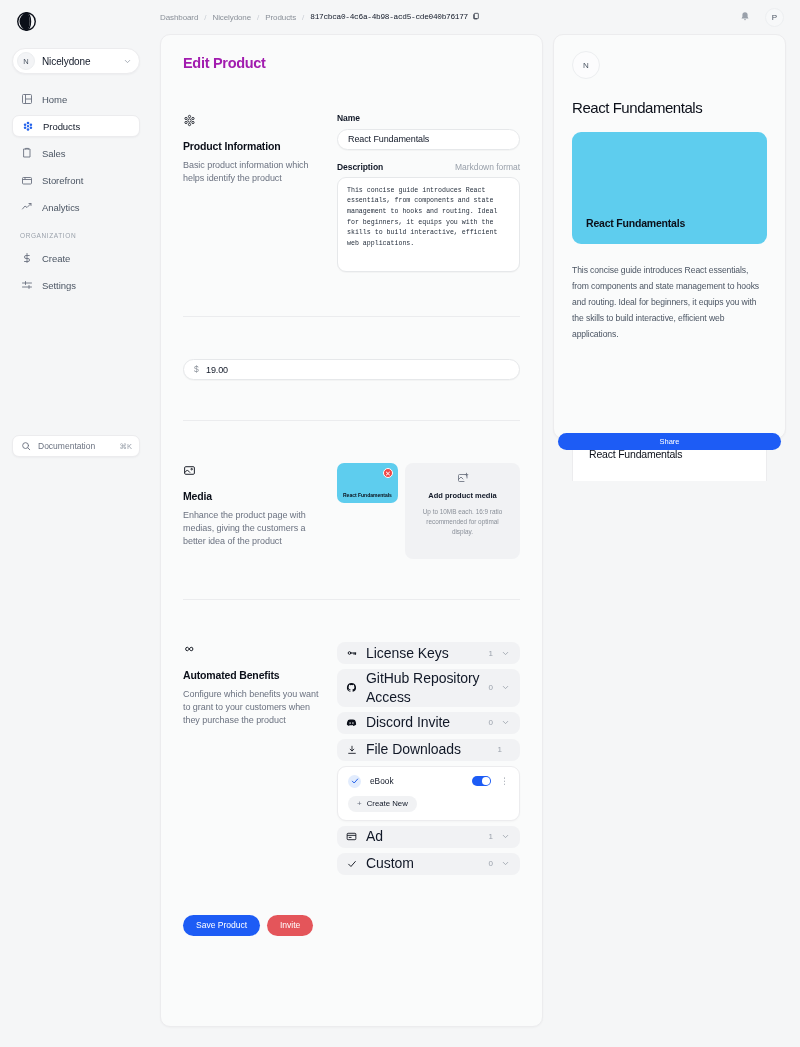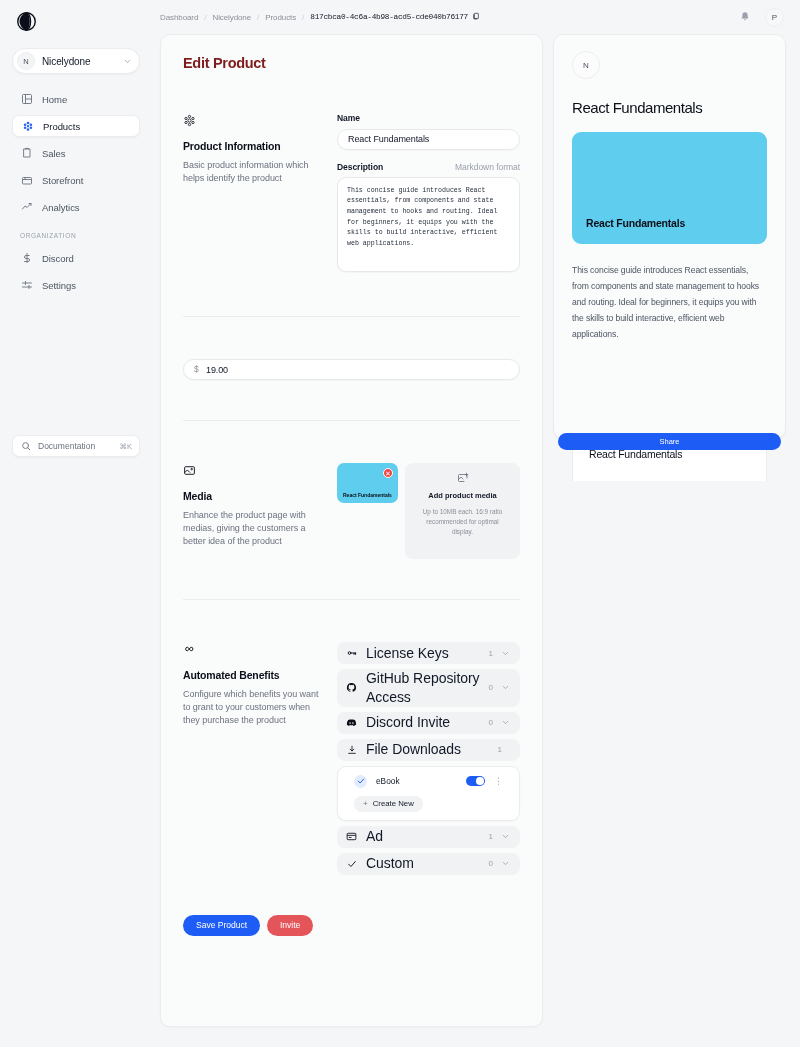--- a/index.html
+++ b/index.html
@@ -94,21 +94,21 @@
   .content { flex: 1; display: flex; gap: 10px; padding: 0 14px 0 8px; min-height: 0; }
 
   
   .editor-card {
     flex: 0 0 383px; background: #fafbfb;
     border: 1px solid #ececee; border-radius: 10px;
     padding: 20px 22px 0 22px; overflow: hidden;
     box-shadow: 0 1px 2px rgba(16,24,40,.03);
     height: 993px;
   }
-  .page-title { font-size: 14.5px; font-weight: 600; color: #7f1d1d; letter-spacing: -.3px; }
+  .page-title { font-size: 14.5px; font-weight: 600; color: #a21caf; letter-spacing: -.3px; }
 
   .section { display: flex; gap: 14px; padding: 42px 0 0 0; }
   .section-left { flex: 0 0 140px; }
   .section-ico { color: #0b0f19; margin-bottom: 13px; height: 14px; display: flex; align-items: flex-end; }
   .section-title { font-size: 10.5px; font-weight: 700; color: #0b0f19; letter-spacing: -.15px; margin-bottom: 7px; }
   .section-desc { font-size: 9px; line-height: 1.45; color: #6b7280; letter-spacing: -.05px; }
   .section-right { flex: 1; min-width: 0; }
 
   .divider { height: 1px; background: #ebecee; margin-top: 40px; }
 
@@ -171,21 +171,21 @@
     padding: 0 10px 0 9px; cursor: pointer;
   }
   .benefit-row.tall { min-height: 31px; }
   .benefit-ico { width: 11px; flex: 0 0 11px; display: flex; align-items: center; justify-content: center; color: #0b0f19; }
   .benefit-name { flex: 1; font-size: 14px; color: #111827; margin-left: 9px; letter-spacing: -.05px; line-height: 1.35; }
   .benefit-count { font-size: 8px; color: #9aa1ab; margin-right: 8px; }
   .benefit-chev { color: #9aa1ab; display: flex; }
 
   .benefit-card {
     background: #ffffff; border: 1px solid #ececee; border-radius: 9px;
-    padding: 7px 16px 8px; box-shadow: 0 1px 2px rgba(16,24,40,.03);
+    padding: 7px 10px 8px; box-shadow: 0 1px 2px rgba(16,24,40,.03);
   }
   .ebook-row { display: flex; align-items: center; height: 15px; }
   .ebook-check {
     width: 13px; height: 13px; flex: 0 0 13px; border-radius: 50%;
     background: #e2ecfd; color: #2563eb;
     display: flex; align-items: center; justify-content: center;
   }
   .ebook-name { flex: 1; font-size: 8.3px; color: #111827; margin-left: 9px; }
   .toggle {
     width: 19px; height: 10px; border-radius: 5px; background: #1d5cf5;
@@ -326,21 +326,21 @@
 
       <div class="nav-section">ORGANIZATION</div>
 
       <div class="nav-item">
         <span class="nav-ico">
           <svg viewBox="0 0 24 24" width="12" height="12" fill="none" stroke="currentColor" stroke-width="1.8" stroke-linecap="round">
               <line x1="12" y1="3" x2="12" y2="21"></line>
               <path d="M16.5 7H10a3 3 0 0 0 0 6h4a3 3 0 0 1 0 6H7"></path>
             </svg>
         </span>
-        <span class="nav-label">Discord</span>
+        <span class="nav-label">Create</span>
       </div>
       <div class="nav-item">
         <span class="nav-ico">
           <svg viewBox="0 0 24 24" width="12" height="12" fill="none" stroke="currentColor" stroke-width="1.8" stroke-linecap="round">
               <line x1="3" y1="8" x2="21" y2="8"></line>
               <line x1="3" y1="16" x2="21" y2="16"></line>
               <line x1="9" y1="5" x2="9" y2="11"></line>
               <line x1="16" y1="13" x2="16" y2="19"></line>
             </svg>
         </span>

